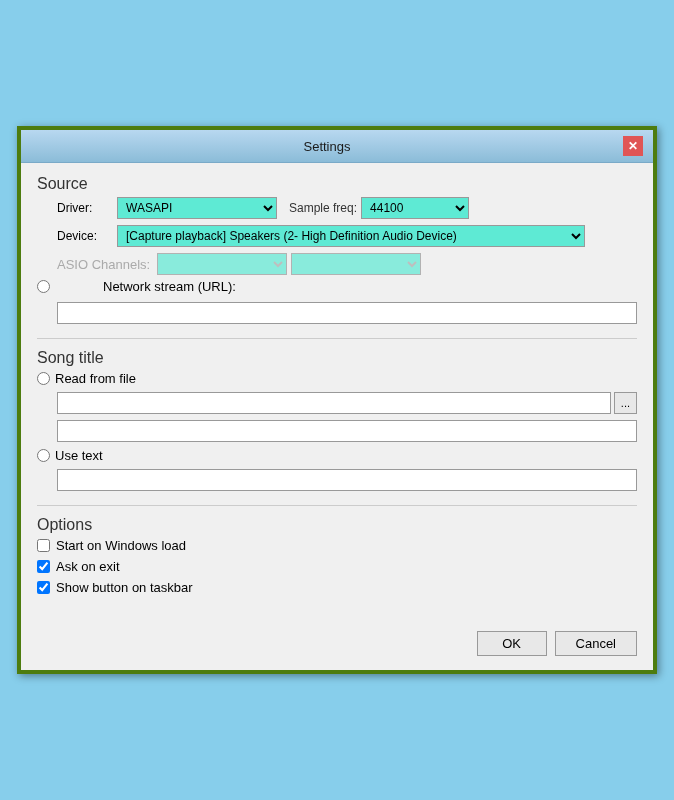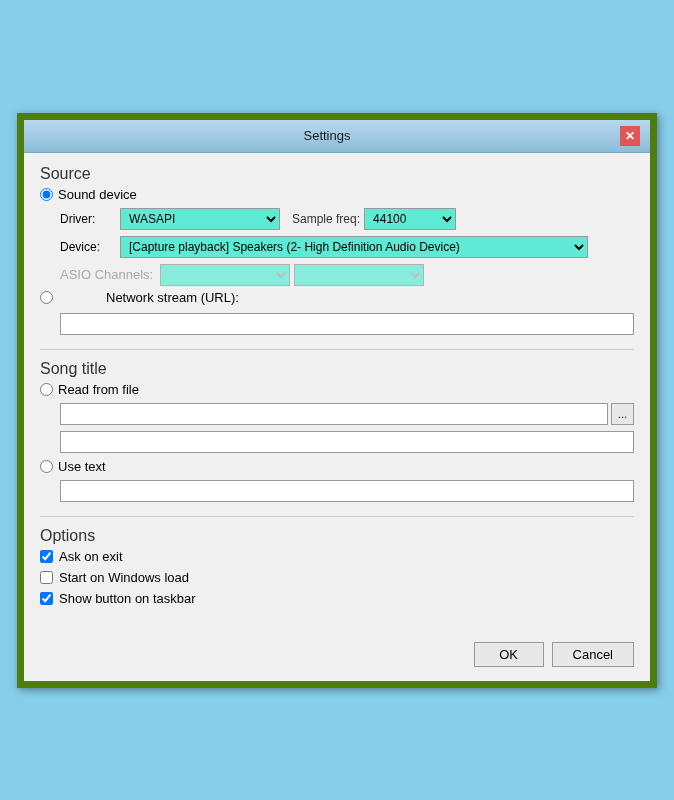--- a/index.html
+++ b/index.html
@@ -8,21 +8,21 @@
       display: flex;
       justify-content: center;
       align-items: center;
       width: 674px;
       height: 800px;
       font-family: 'Segoe UI', Tahoma, sans-serif;
       font-size: 13px;
     }
     .dialog {
       background: #F0F0F0;
-      border: 7px solid #4d7c0f;
+      border: 4px solid #4d7c0f;
       width: 640px;
       box-shadow: 2px 2px 8px rgba(0,0,0,0.4);
     }
     .title-bar {
       background: linear-gradient(to bottom, #B8D8F0, #8BBCD8);
       padding: 6px 10px;
       display: flex;
       align-items: center;
       justify-content: space-between;
       border-bottom: 1px solid #7AAAC8;
@@ -85,21 +85,21 @@
       height: 22px;
     }
     input[type="text"] {
       border: 1px solid #999;
       background: white;
       padding: 2px 5px;
       font-size: 12px;
       height: 22px;
     }
     .driver-select { width: 160px; }
-    .sample-select { width: 92px; }
+    .sample-select { width: 108px; }
     .device-select { width: 468px; }
     .asio-label {
       color: #aaa;
       font-size: 13px;
       min-width: 100px;
     }
     .asio-select {
       width: 130px;
       color: #aaa;
     }
@@ -175,24 +175,20 @@
   <div class="title-bar">
     <div class="title-bar-text">Settings</div>
     <button class="close-btn">✕</button>
   </div>
 
   <div class="content">
 
     <div class="section">
       <div class="section-label">Source</div>
 
-      <div class="radio-row">
-        <input type="radio" name="source" id="soundDevice" checked="" style="">
-        <label for="soundDevice">Sound device</label>
-      </div>
 
       <div class="form-row">
         <label>Driver:</label>
         <select class="driver-select">
           <option>WASAPI</option>
         </select>
         <span style="margin-left:12px; font-size:12px; color:#333;">Sample freq:</span>
         <select class="sample-select" style="margin-left:4px;">
           <option>44100</option>
         </select>
@@ -245,27 +241,27 @@
       <input type="text" style="width: calc(100% - 20px); margin-left: 20px; height: 22px; border: 1px solid rgb(153, 153, 153); background: white; padding: 2px 5px; font-size: 12px; display: block; margin-bottom: 6px;">
 
     </div>
 
     <hr class="divider">
 
     <div class="section">
       <div class="section-label">Options</div>
 
       <div class="checkbox-row">
+        <input type="checkbox" id="startLoad" style="">
+        <label for="startLoad">Start on Windows load</label>
+      </div>
+
+      <div class="checkbox-row">
         <input type="checkbox" id="askExit" checked="" style="">
         <label for="askExit">Ask on exit</label>
-      </div>
-
-      <div class="checkbox-row">
-        <input type="checkbox" id="startLoad" style="">
-        <label for="startLoad">Start on Windows load</label>
       </div>
 
       <div class="checkbox-row">
         <input type="checkbox" id="showButton" checked="" style="">
         <label for="showButton">Show button on taskbar</label>
       </div>
     </div>
   </div>
 
   <div class="button-row">

